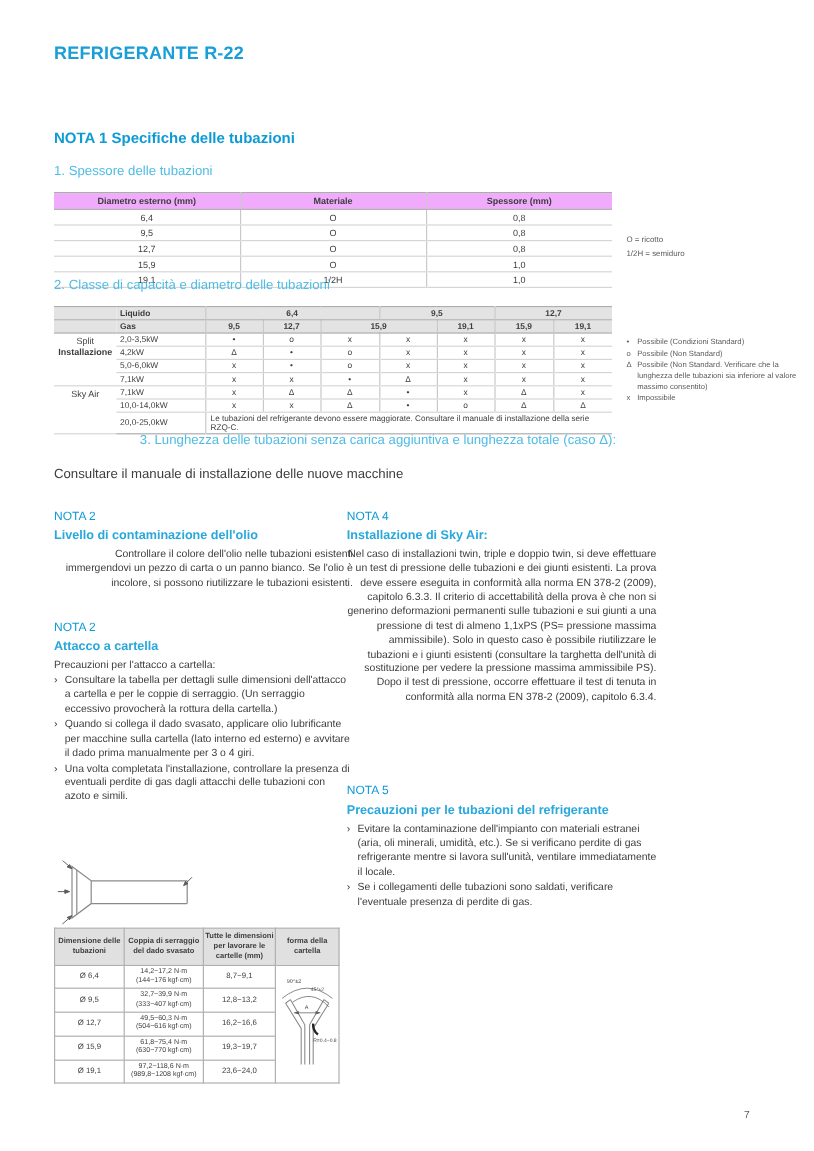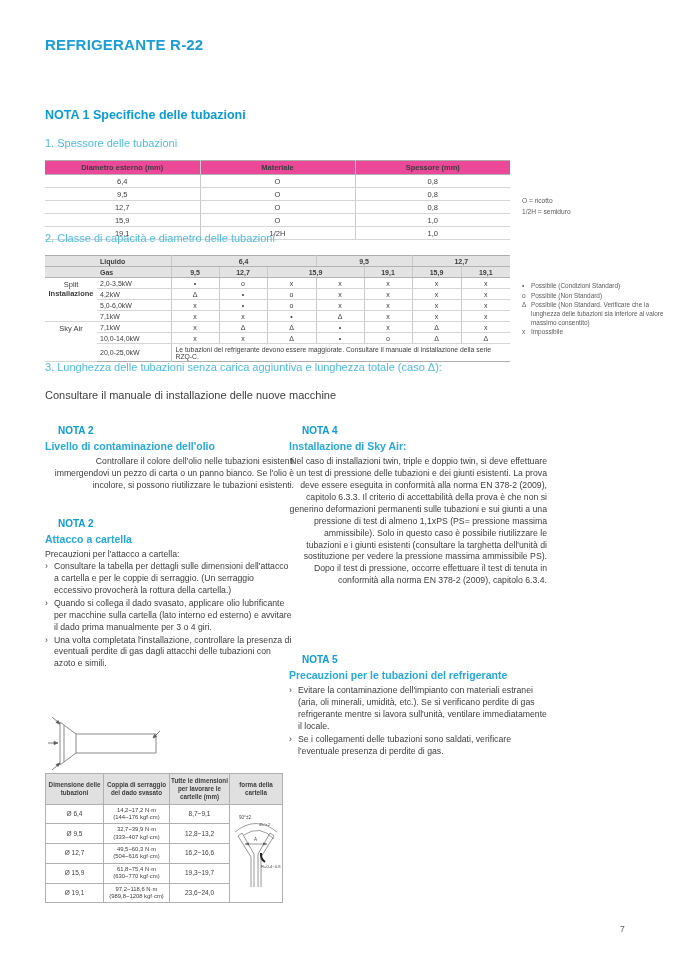--- a/index.html
+++ b/index.html
@@ -5,31 +5,31 @@
   html,body{margin:0;padding:0;background:#ffffff;}
   .page{
     position:relative;width:678px;height:959px;background:#ffffff;overflow:hidden;
     font-family:"Liberation Sans",sans-serif;color:#3d3d3d;
   }
   .abs{position:absolute;}
 
   
   .doc-header{left:45px;top:36px;font-size:15px;font-weight:bold;color:#1a9ed8;letter-spacing:.2px;}
   .nota-main-title{left:45px;top:108px;font-size:12.5px;font-weight:bold;color:#0d9bd6;}
-  .sec-title{font-size:11px;color:#4fbce4;}
+  .sec-title{font-size:11px;color:#4fbce4;text-align:center;}
   .s1-title{left:45px;top:137px;}
   .s2-title{left:45px;top:232px;}
   .s3-title{left:45px;top:361px;width:540px;}
   .consultare{left:45px;top:389px;font-size:11px;color:#3d3d3d;}
 
   
   table{border-collapse:collapse;table-layout:fixed;}
   .t1{left:45px;top:160px;width:465px;font-size:7.5px;border-top:1px solid #adadad;border-bottom:1px solid #adadad;}
   .t1 td{text-align:center;padding:1.5px 2px;border-bottom:1px solid #d6d6d6;}
-  .t1 tr.hdr td{background:#ec4899;font-weight:bold;border-bottom:1px solid #b3b3b3;padding:2px;}
+  .t1 tr.hdr td{background:#f0abfc;font-weight:bold;border-bottom:1px solid #b3b3b3;padding:2px;}
   .t1 td + td{border-left:1px solid #c9c9c9;}
   .t1-note{left:522px;top:196px;font-size:6.6px;color:#5a5a5a;line-height:1.6;}
 
   
   .t2{left:45px;top:255px;width:465px;font-size:7px;border-top:1px solid #adadad;border-bottom:1px solid #adadad;}
   .t2 td{padding:1.5px 2px;text-align:center;border-bottom:1px solid #d6d6d6;}
   .t2 tr.hdr td{background:#e3e3e3;border-bottom:1px solid #b3b3b3;}
   .t2 td.grp{text-align:center;vertical-align:top;padding-left:2px;font-size:7.5px;border-left:none;}
   .t2 td.cap{text-align:left;padding-left:3px;white-space:nowrap;}
   .t2 td.lab{text-align:left;font-weight:bold;padding-left:3px;}
@@ -41,21 +41,21 @@
   .legend-item{display:flex;margin-bottom:1px;}
   .legend-item .sym{width:9px;flex:none;text-align:left;}
   .legend-item .txt{flex:1;}
 
   
   .note-block{width:249px;font-size:8.7px;line-height:1.37;color:#3d3d3d;}
   .nb-2{left:45px;top:424px;}
   .nb-3{left:45px;top:517px;}
   .nb-4{left:289px;top:424px;width:258px;}
   .nb-5{left:289px;top:653px;width:258px;}
-  .nota-label{color:#0d9bd6;font-weight:bold;font-size:10px;margin-bottom:1px;margin-left:13px;}
+  .nota-label{color:#0d9bd6;font-weight:normal;font-size:10px;margin-bottom:1px;}
   .nota-sub{color:#28a8dc;font-weight:bold;font-size:10.5px;margin-bottom:3px;}
   .note-body{margin:0 0 6px 0;text-align:right;}
   .bullet{position:relative;padding-left:9px;margin-bottom:1px;}
   .bullet::before{content:"›";position:absolute;left:0;top:0;}
 
   
   .t3{left:45px;top:773px;width:237px;font-size:6.5px;}
   .t3 td{border:1px solid #b0b0b0;text-align:center;padding:2px 1px;line-height:1.25;}
   .t3 tr.hdr td{background:#e0e0e0;font-weight:bold;font-size:6.3px;padding:3px 1px;}
   .t3 .torq{font-size:5.9px;}

